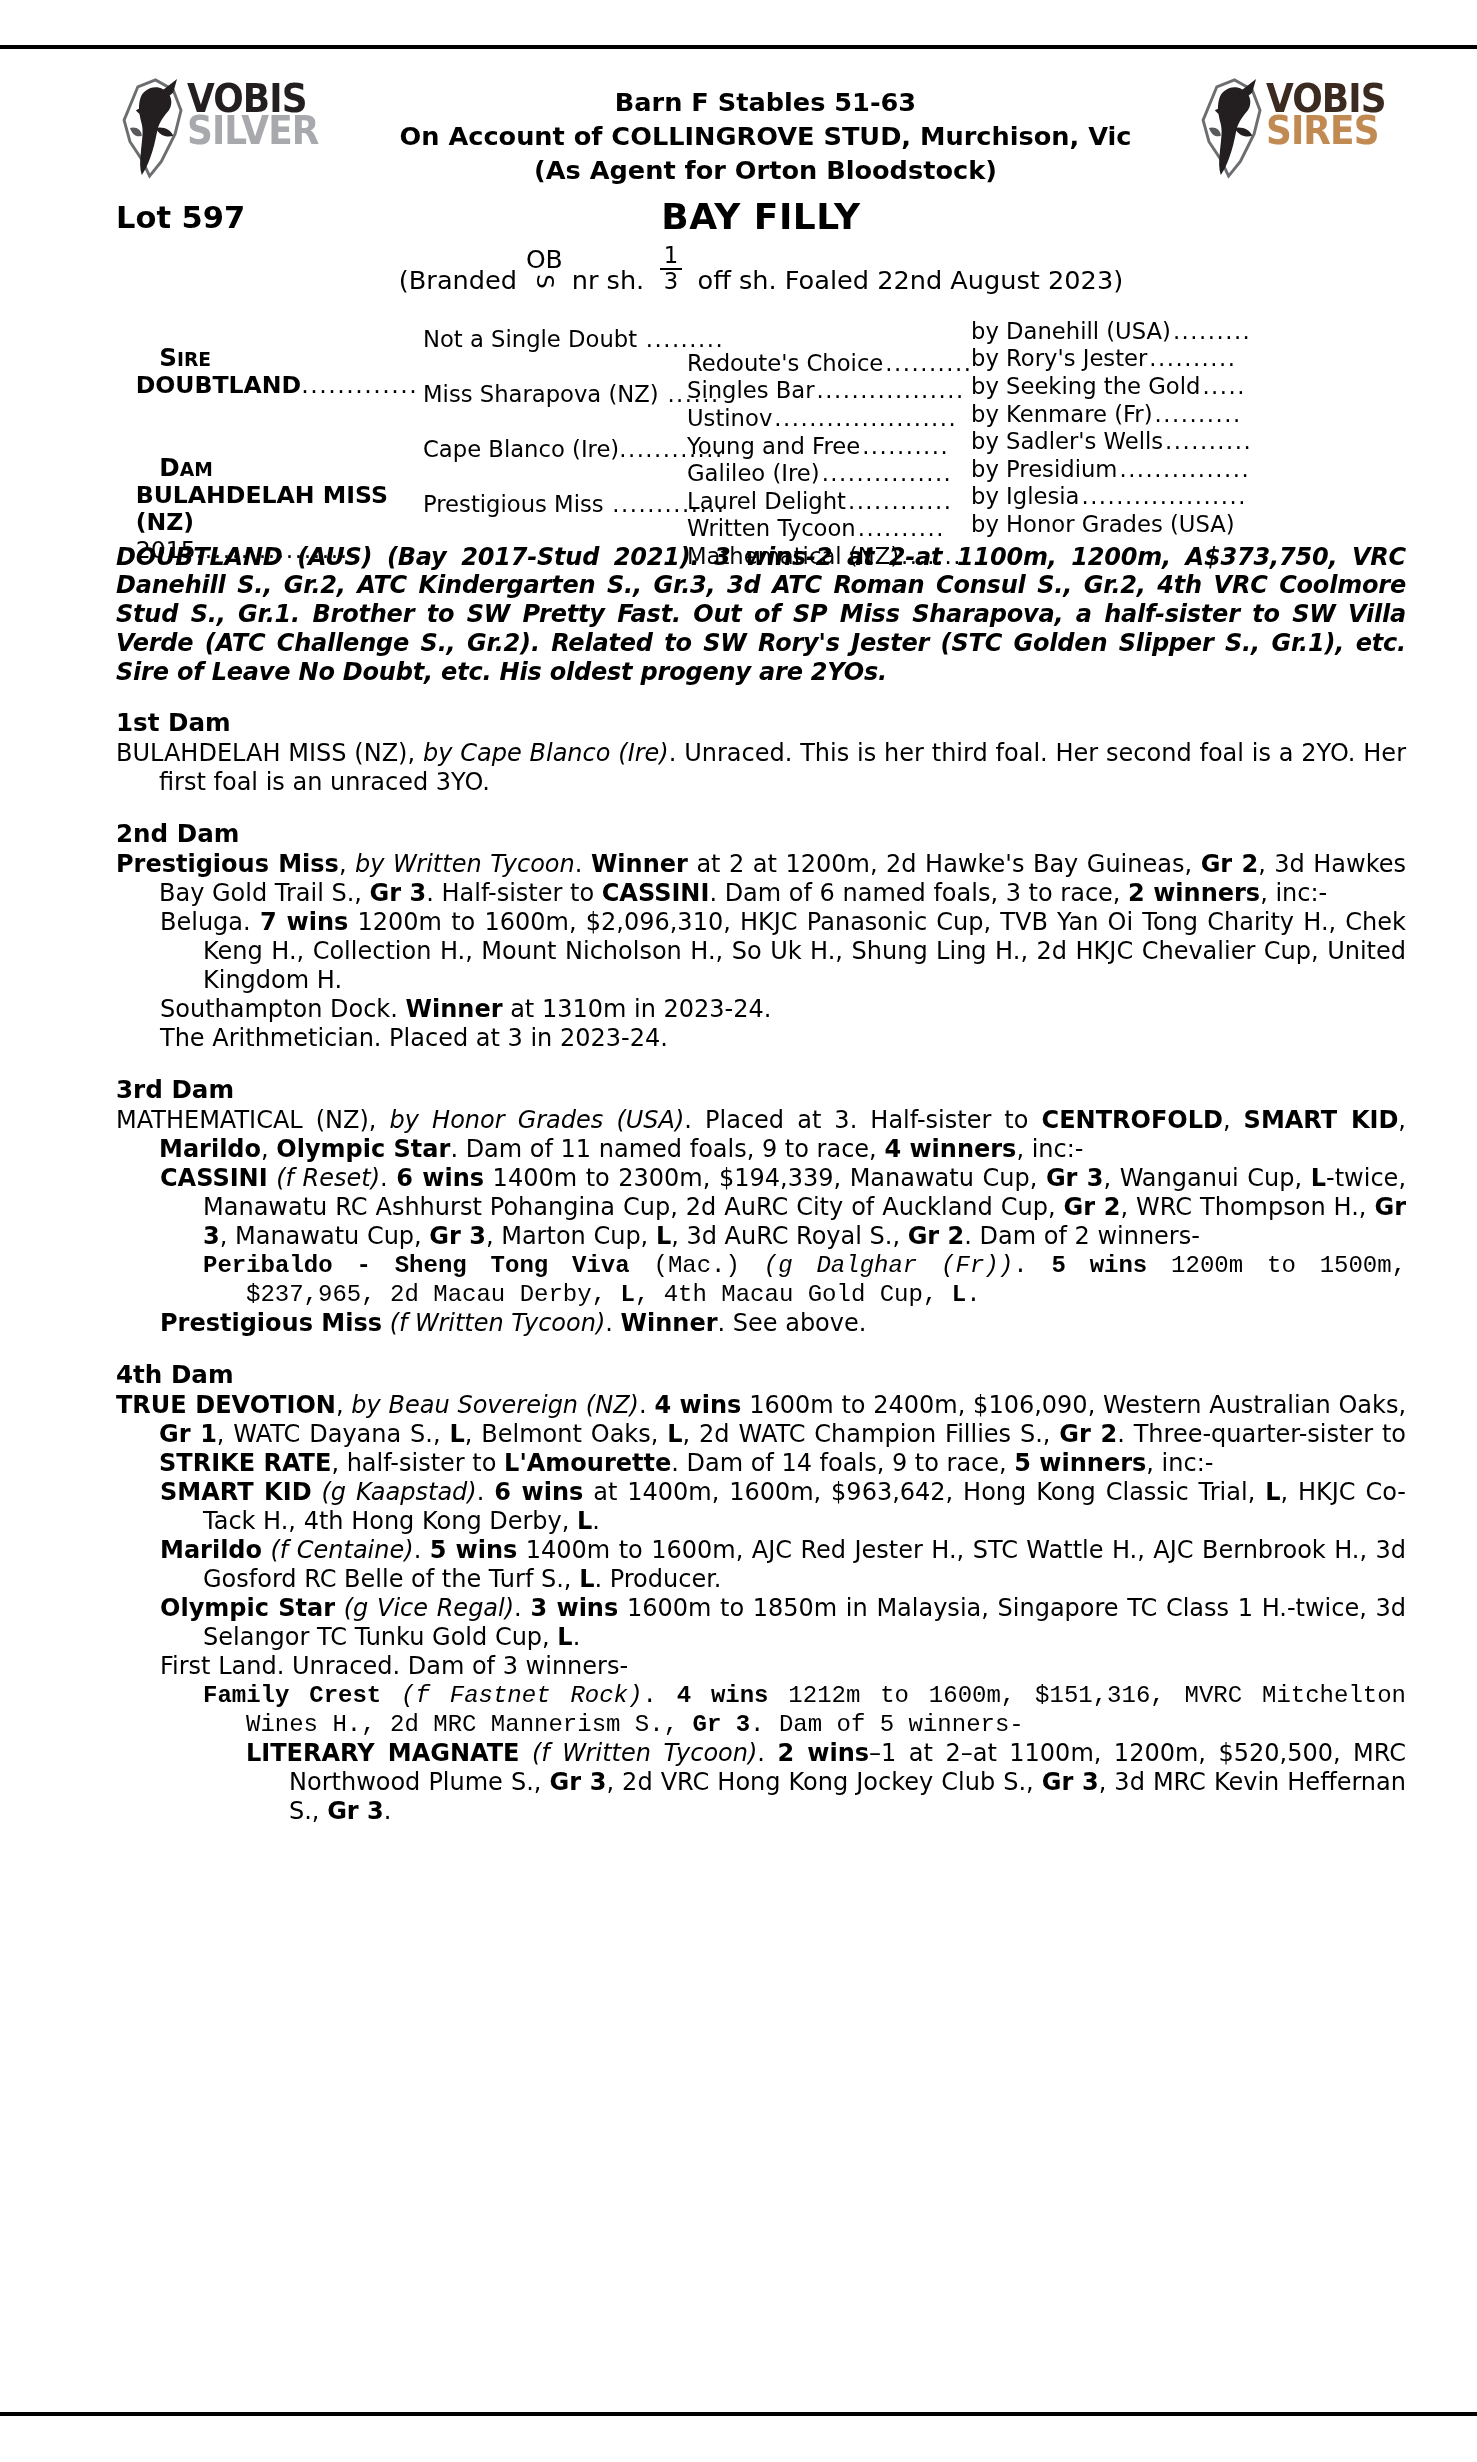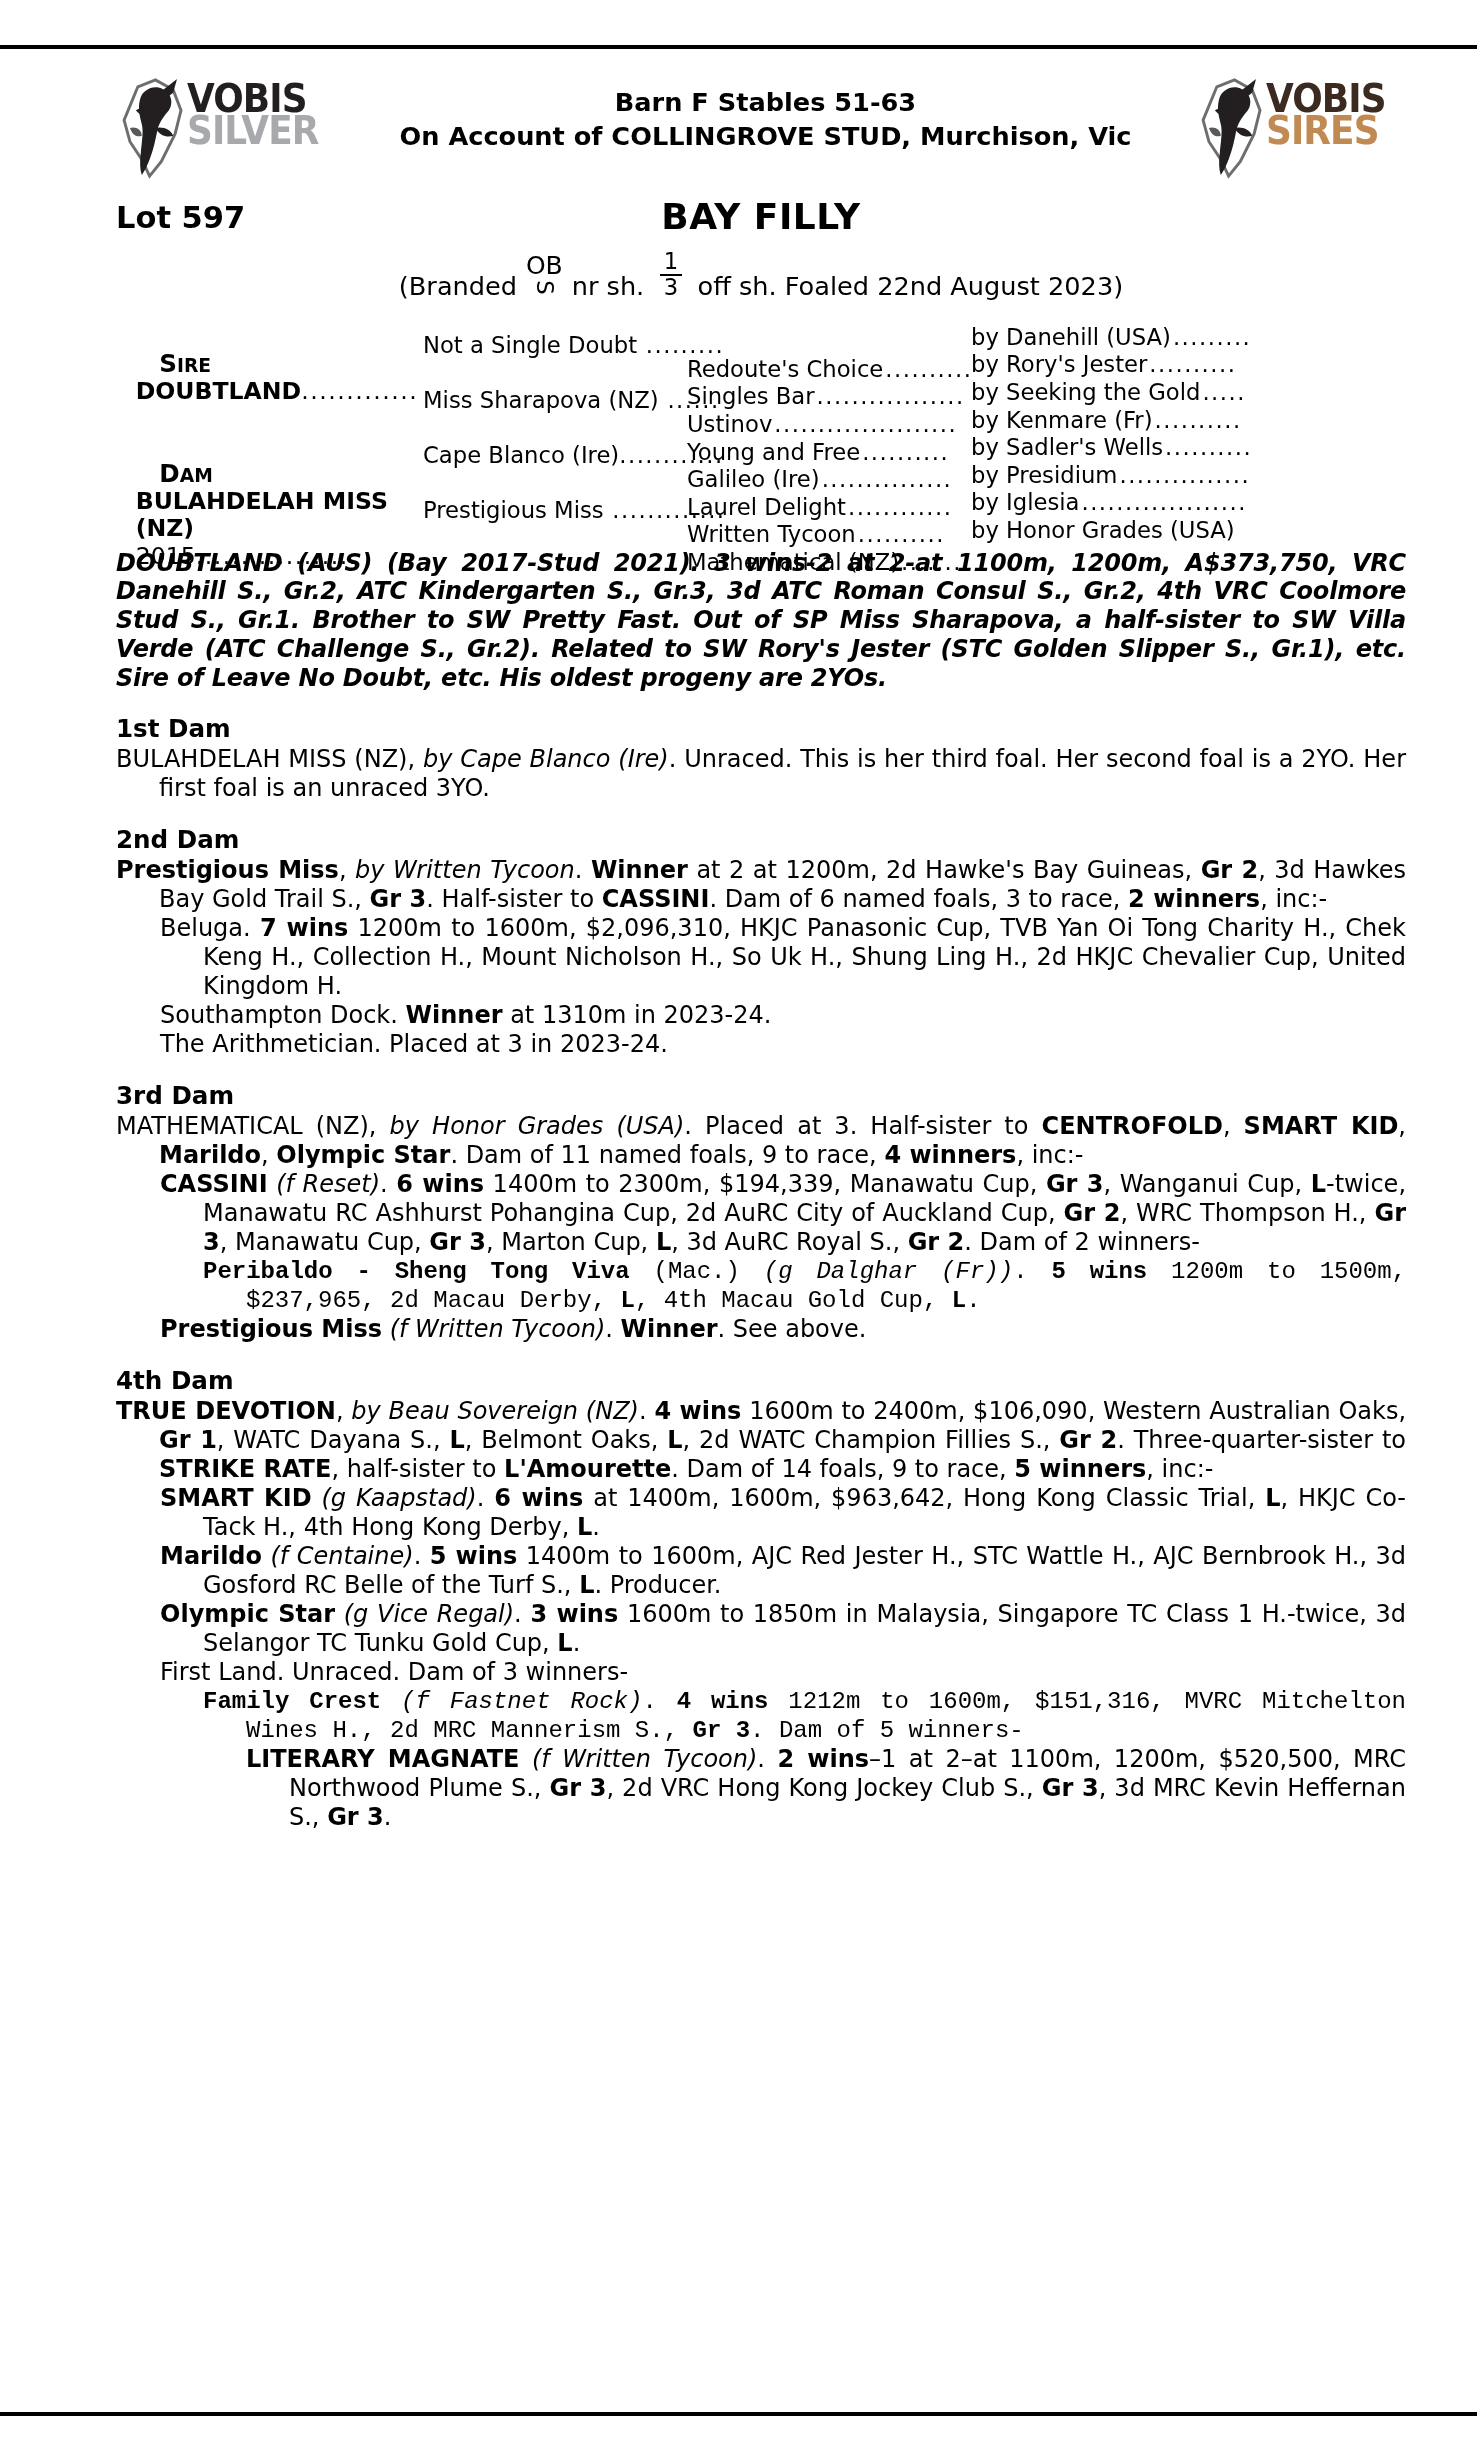--- a/index.html
+++ b/index.html
@@ -122,21 +122,21 @@
     letter-spacing: 0.5px;
   }
 
   
   .brandline {
     text-align: center;
     font-size: 25.6px;
     line-height: 1.1;
     height: 53px;
     position: relative;
-    margin-top: 8px;
+    margin-top: 2px;
   }
   .brandline .inner {
     display: inline-flex;
     align-items: flex-end;
     gap: 0px;
     white-space: nowrap;
   }
   .brandline .txt { padding-bottom: 2px; }
   .stackbrand {
     display: inline-flex;
@@ -298,20 +298,21 @@
         </svg>
         <div class="logo-words">
           <span class="l1 silver-l1">VOBIS</span>
           <span class="l2 silver-l2">SILVER</span>
         </div>
       </div>
 
       <div class="header-center">
         <div>Barn F Stables 51-63</div>
         <div>On Account of COLLINGROVE STUD, Murchison, Vic</div>
+        <div>(As Agent for Orton Bloodstock)</div>
       </div>
 
       <div class="logo logo-sires">
         <svg class="logo-horse" viewBox="0 0 78 104">
           <path d="M8 44 L22 10 L40 3 L58 13 L66 34 L60 58 L46 86 L34 101 L26 84 L14 66 Z" fill="none" stroke="#6d6e71" stroke-width="3"></path>
           <path d="M30 14 C38 8 48 10 54 18 C58 24 56 32 52 36 C48 41 44 46 42 54
                    C40 64 38 74 34 84 C31 92 28 97 26 100 C24 94 24 86 25 78
                    C26 66 28 56 26 48 C24 40 22 32 24 24 C25 19 27 16 30 14 Z" fill="#231f20"></path>
           <path d="M44 16 L62 2 L58 16 L48 24 Z" fill="#231f20"></path>
           <path d="M20 34 C26 30 32 32 34 38 C30 40 24 40 20 34 Z" fill="#231f20"></path>

